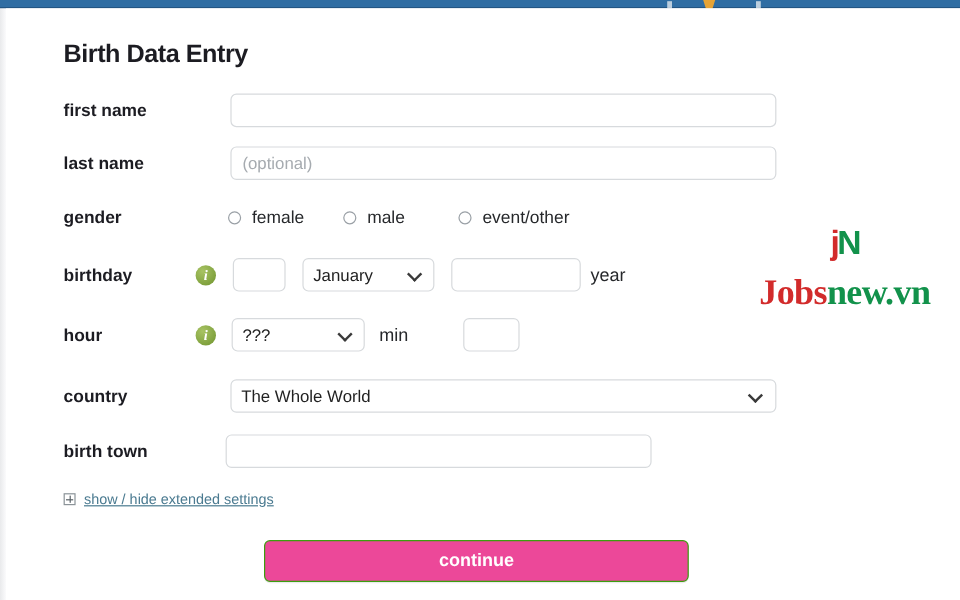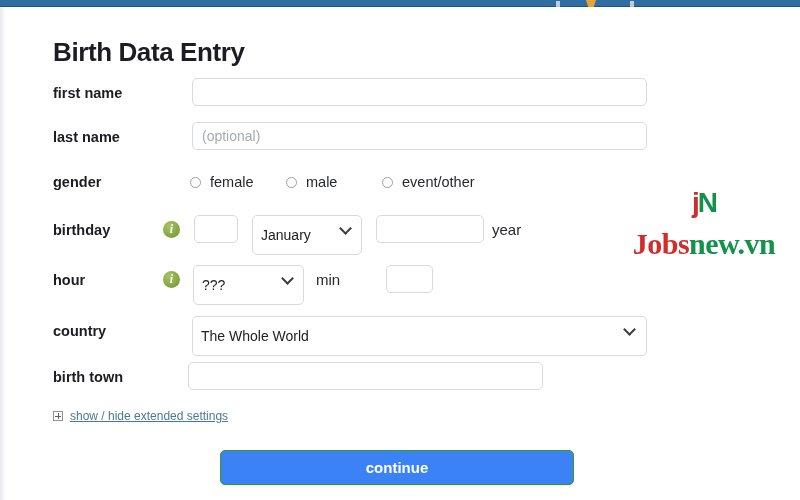--- a/index.html
+++ b/index.html
@@ -64,21 +64,21 @@
     top: 7px; left: 5px;
     width: 795px;
     height: 493px;
     background: #ffffff;
   }
 
   #page-title {
     position: absolute;
     left: 48px;
     top: 13px;
-    font-size: 26px;
+    font-size: 21px;
     font-weight: bold;
     color: #1c1c22;
     letter-spacing: -0.4px;
   }
 
   .form-row {
     position: absolute;
     left: 0;
     width: 100%;
     height: 30px;
@@ -106,21 +106,21 @@
     padding: 0 9px;
     outline: none;
   }
   .text-input::placeholder {
     color: #a6abb0;
     font-size: 14px;
   }
 
   select.dropdown {
     position: absolute;
-    height: 40px;
+    height: 28px;
     border: 1px solid #d7dadd;
     border-radius: 5px;
     background: #ffffff;
     font-family: "Liberation Sans", sans-serif;
     font-size: 14px;
     color: #222;
     padding: 0 6px 0 8px;
     outline: none;
     -webkit-appearance: none;
     -moz-appearance: none;
@@ -214,21 +214,21 @@
     cursor: pointer;
   }
 
   
   #continue-button {
     position: absolute;
     left: 215px;
     top: 443px;
     width: 354px;
     height: 35px;
-    background: #3b82f6;
+    background: #ec4899;
     border: 1px solid #3b9e0e;
     border-radius: 5px;
     color: #ffffff;
     font-family: "Liberation Sans", sans-serif;
     font-size: 15px;
     font-weight: bold;
     cursor: pointer;
     box-shadow: 0 1px 0 rgba(0,0,0,.08);
   }
 

